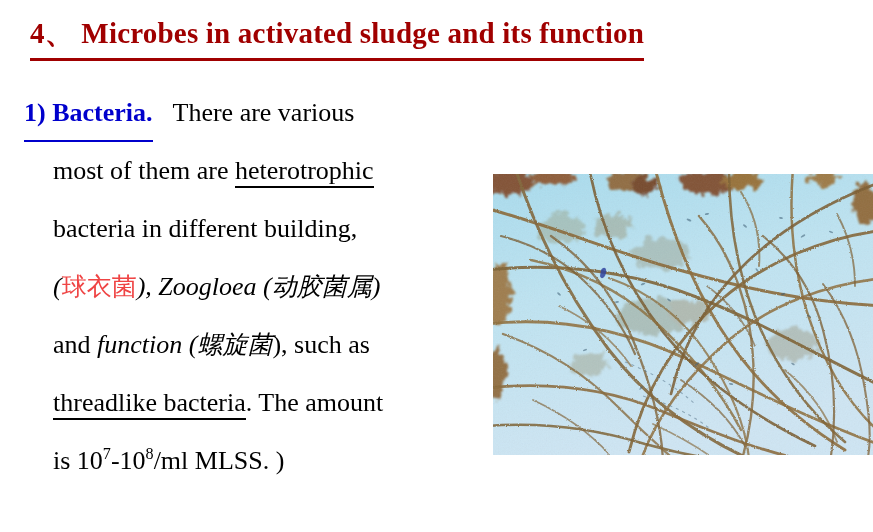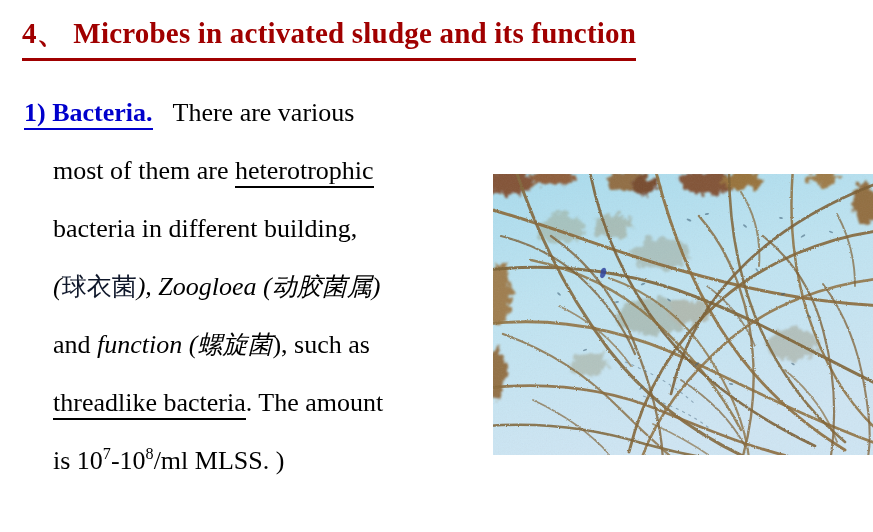--- a/index.html
+++ b/index.html
@@ -11,21 +11,21 @@
     width: 873px;
     height: 532px;
     position: relative;
     overflow: hidden;
     font-family: "Liberation Serif", "DejaVu Serif", serif;
   }
 
   
   #slide-title {
     position: absolute;
-    left: 22px;
+    left: 30px;
     top: 14px;
     width: 700px;
     font-size: 29px;
     font-weight: bold;
     color: #a00000;
     letter-spacing: 0.2px;
     white-space: nowrap;
   }
   #slide-title .tu {
     border-bottom: 3px solid #a00000;
@@ -53,31 +53,31 @@
     height: 58px;
   }
   .ind {
     padding-left: 29px;
   }
 
   .lead {
     color: #0000cc;
     font-weight: bold;
     border-bottom: 2.5px solid #0000cc;
-    padding-bottom: 1px;
+    padding-bottom: 13px;
   }
   .uline {
     border-bottom: 2px solid #000000;
     padding-bottom: 1px;
   }
   .ital {
     font-style: italic;
   }
   .red {
-    color: #0f172a;
+    color: #ef4444;
     font-style: normal;
     font-family: "DejaVu Sans", sans-serif;
     font-size: 25px;
   }
   .cjk-i {
     font-style: italic;
     font-family: Liberation Serif, serif;
     font-size: 25px;
   }
   .sup {

